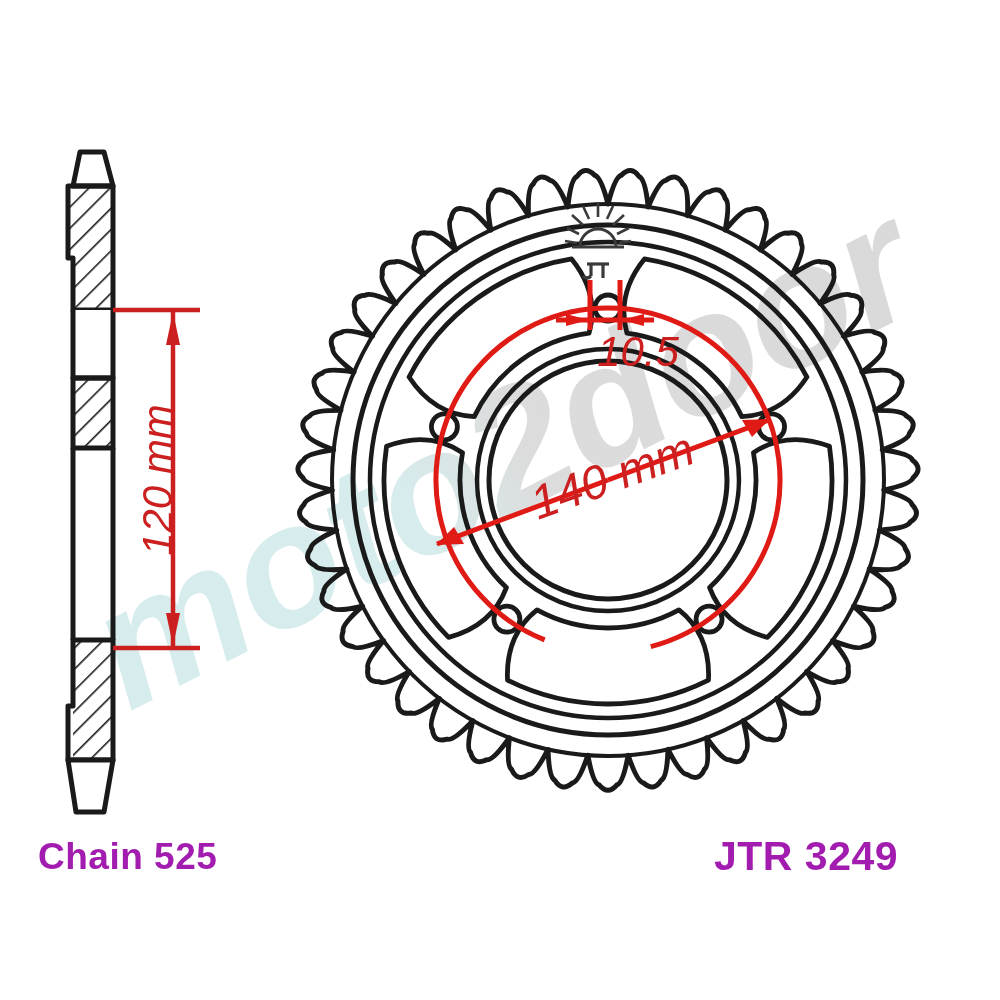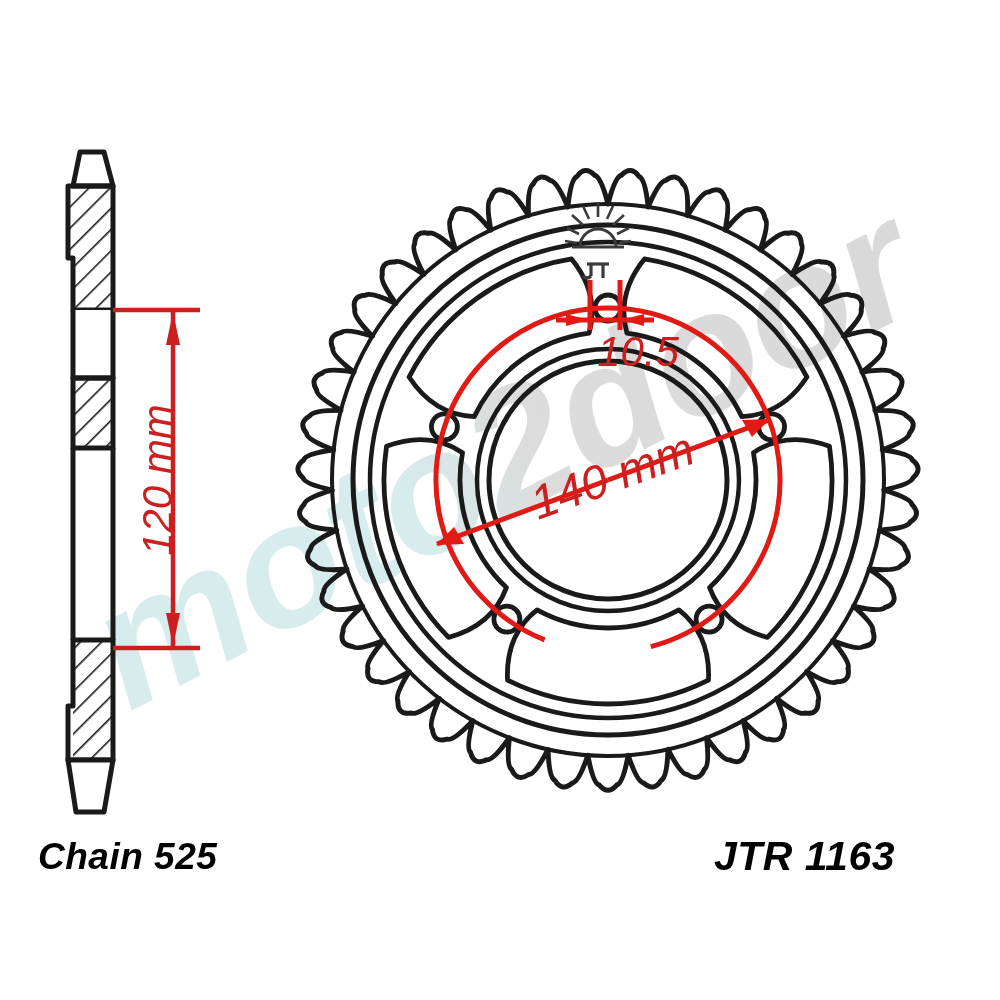--- a/index.html
+++ b/index.html
@@ -24,24 +24,23 @@
   svg.drawing {
     position: absolute;
     left: 0; top: 0;
     width: 1000px;
     height: 1000px;
   }
   .caption {
     position: absolute;
     font-family: "Liberation Sans", sans-serif;
     font-weight: bold;
-    color: #000000;
+    color: #a21caf;
     white-space: nowrap;
     letter-spacing: 0.5px;
-    font-style: italic;
   }
   #chain-label {
     left: 38px;
     top: 836px;
     font-size: 37px;
   }
   #part-label {
     left: 714px;
     top: 833px;
     font-size: 41px;
@@ -211,15 +210,15 @@
       <polygon points="589,320 566,314 566,326" fill="#e01b15" stroke="none"></polygon>
       <polygon points="621,320 644,314 644,326" fill="#e01b15" stroke="none"></polygon>
 
       <text x="638" y="366" text-anchor="middle" font-family="'Liberation Sans', sans-serif" font-size="42" font-style="italic" fill="#cc1f1f" stroke="none">10.5</text>
     </g>
 
   </svg>
 
   <div class="caption" id="chain-label">Chain 525</div>
 
-  <div class="caption" id="part-label">JTR 1163</div>
+  <div class="caption" id="part-label">JTR 3249</div>
 
 </div>
 
 </body></html>

